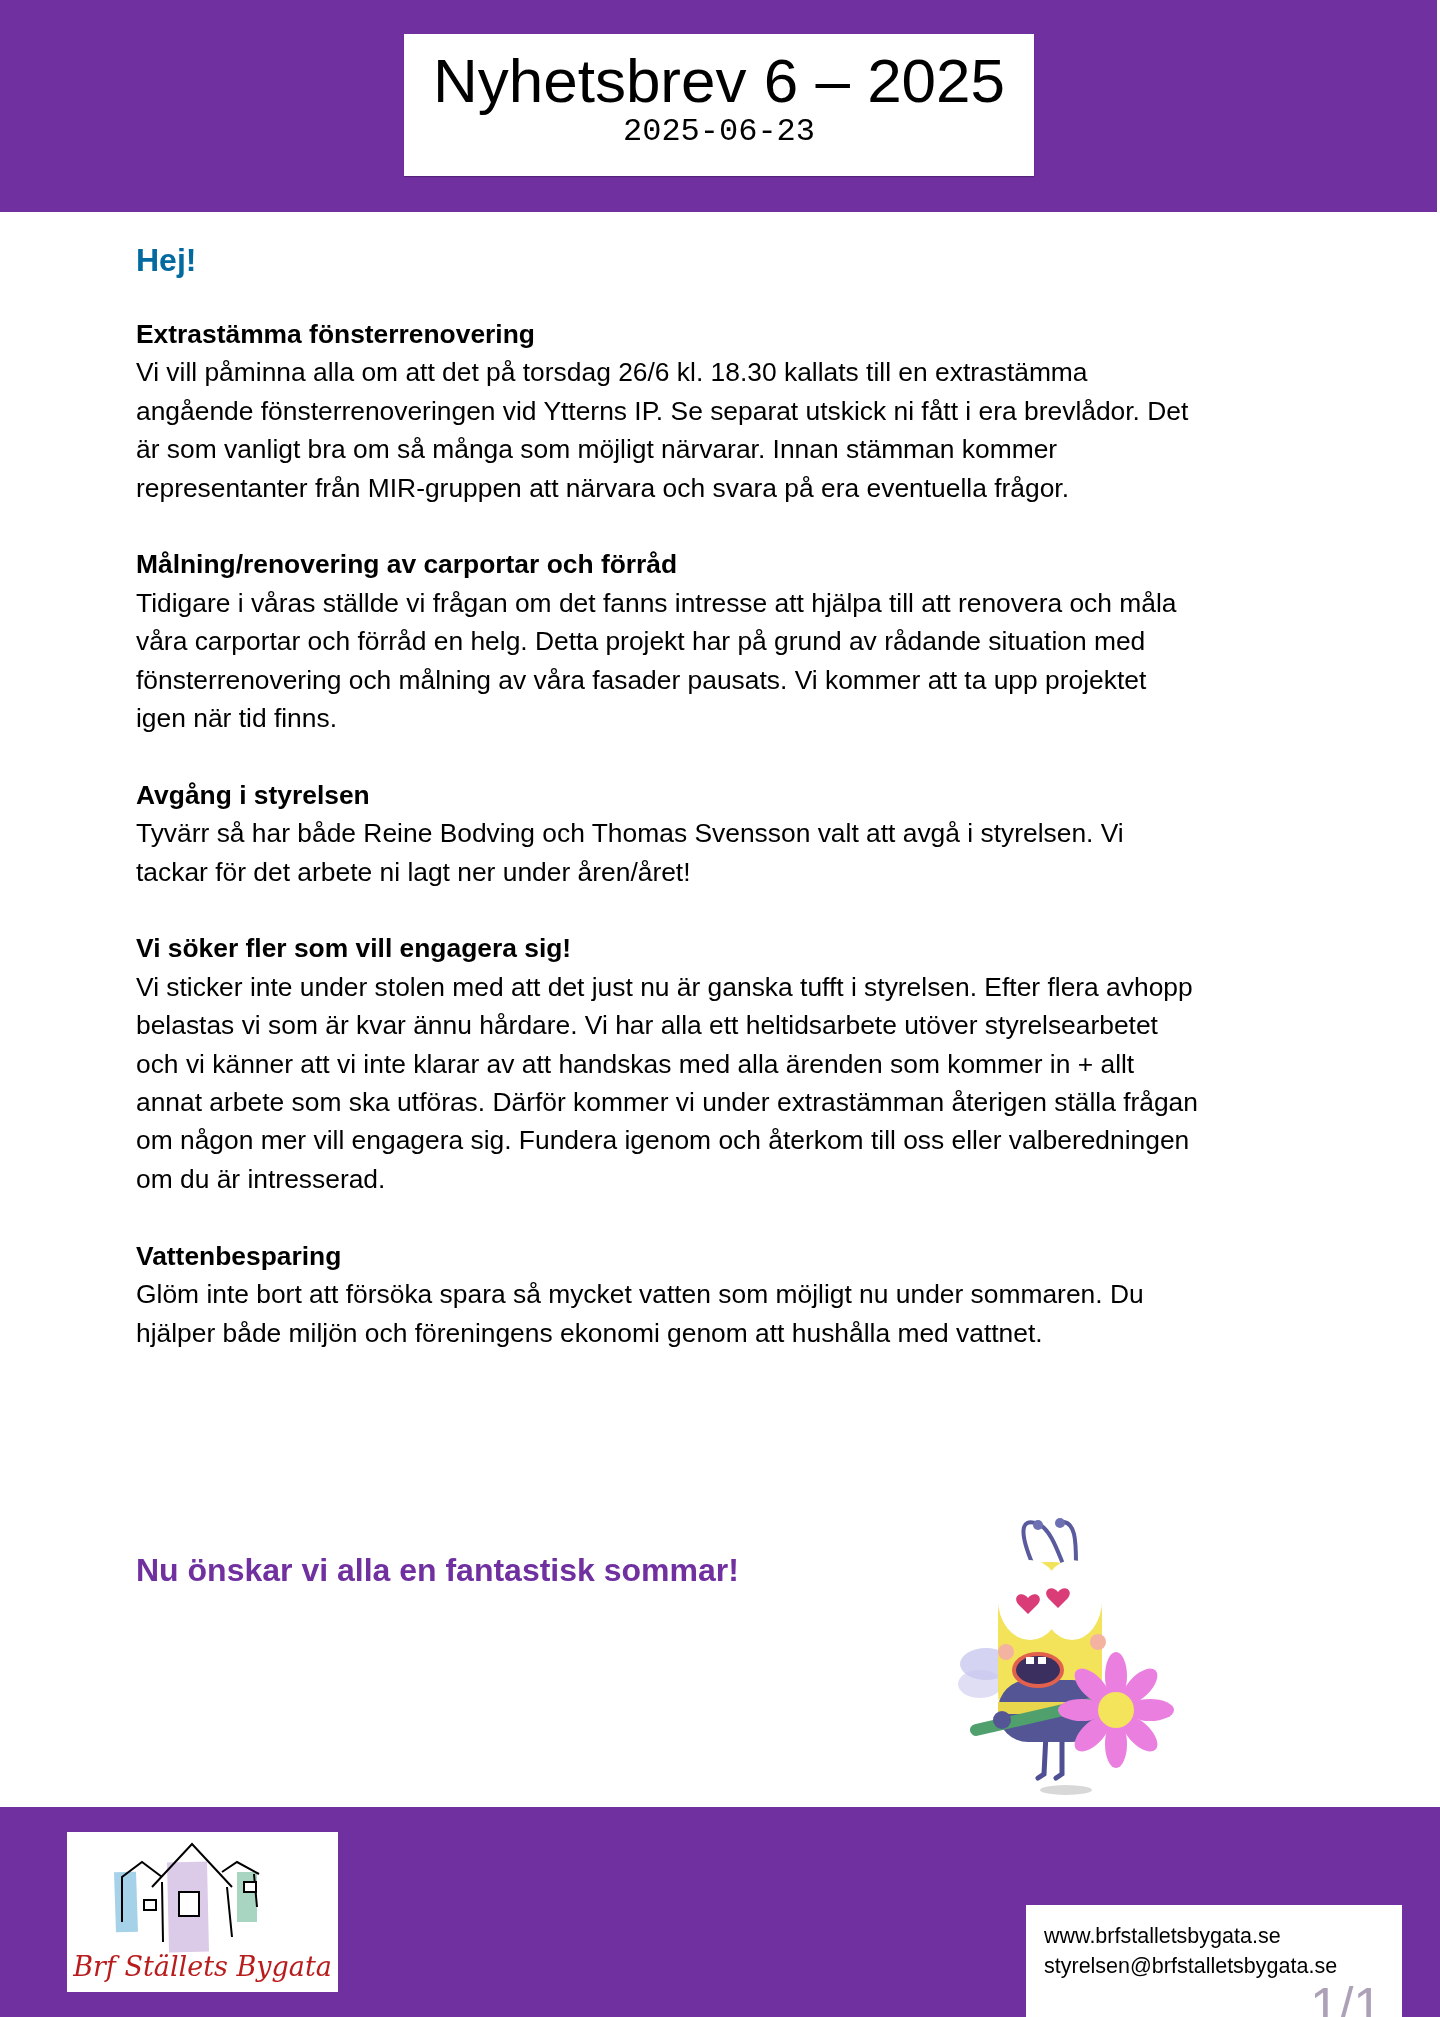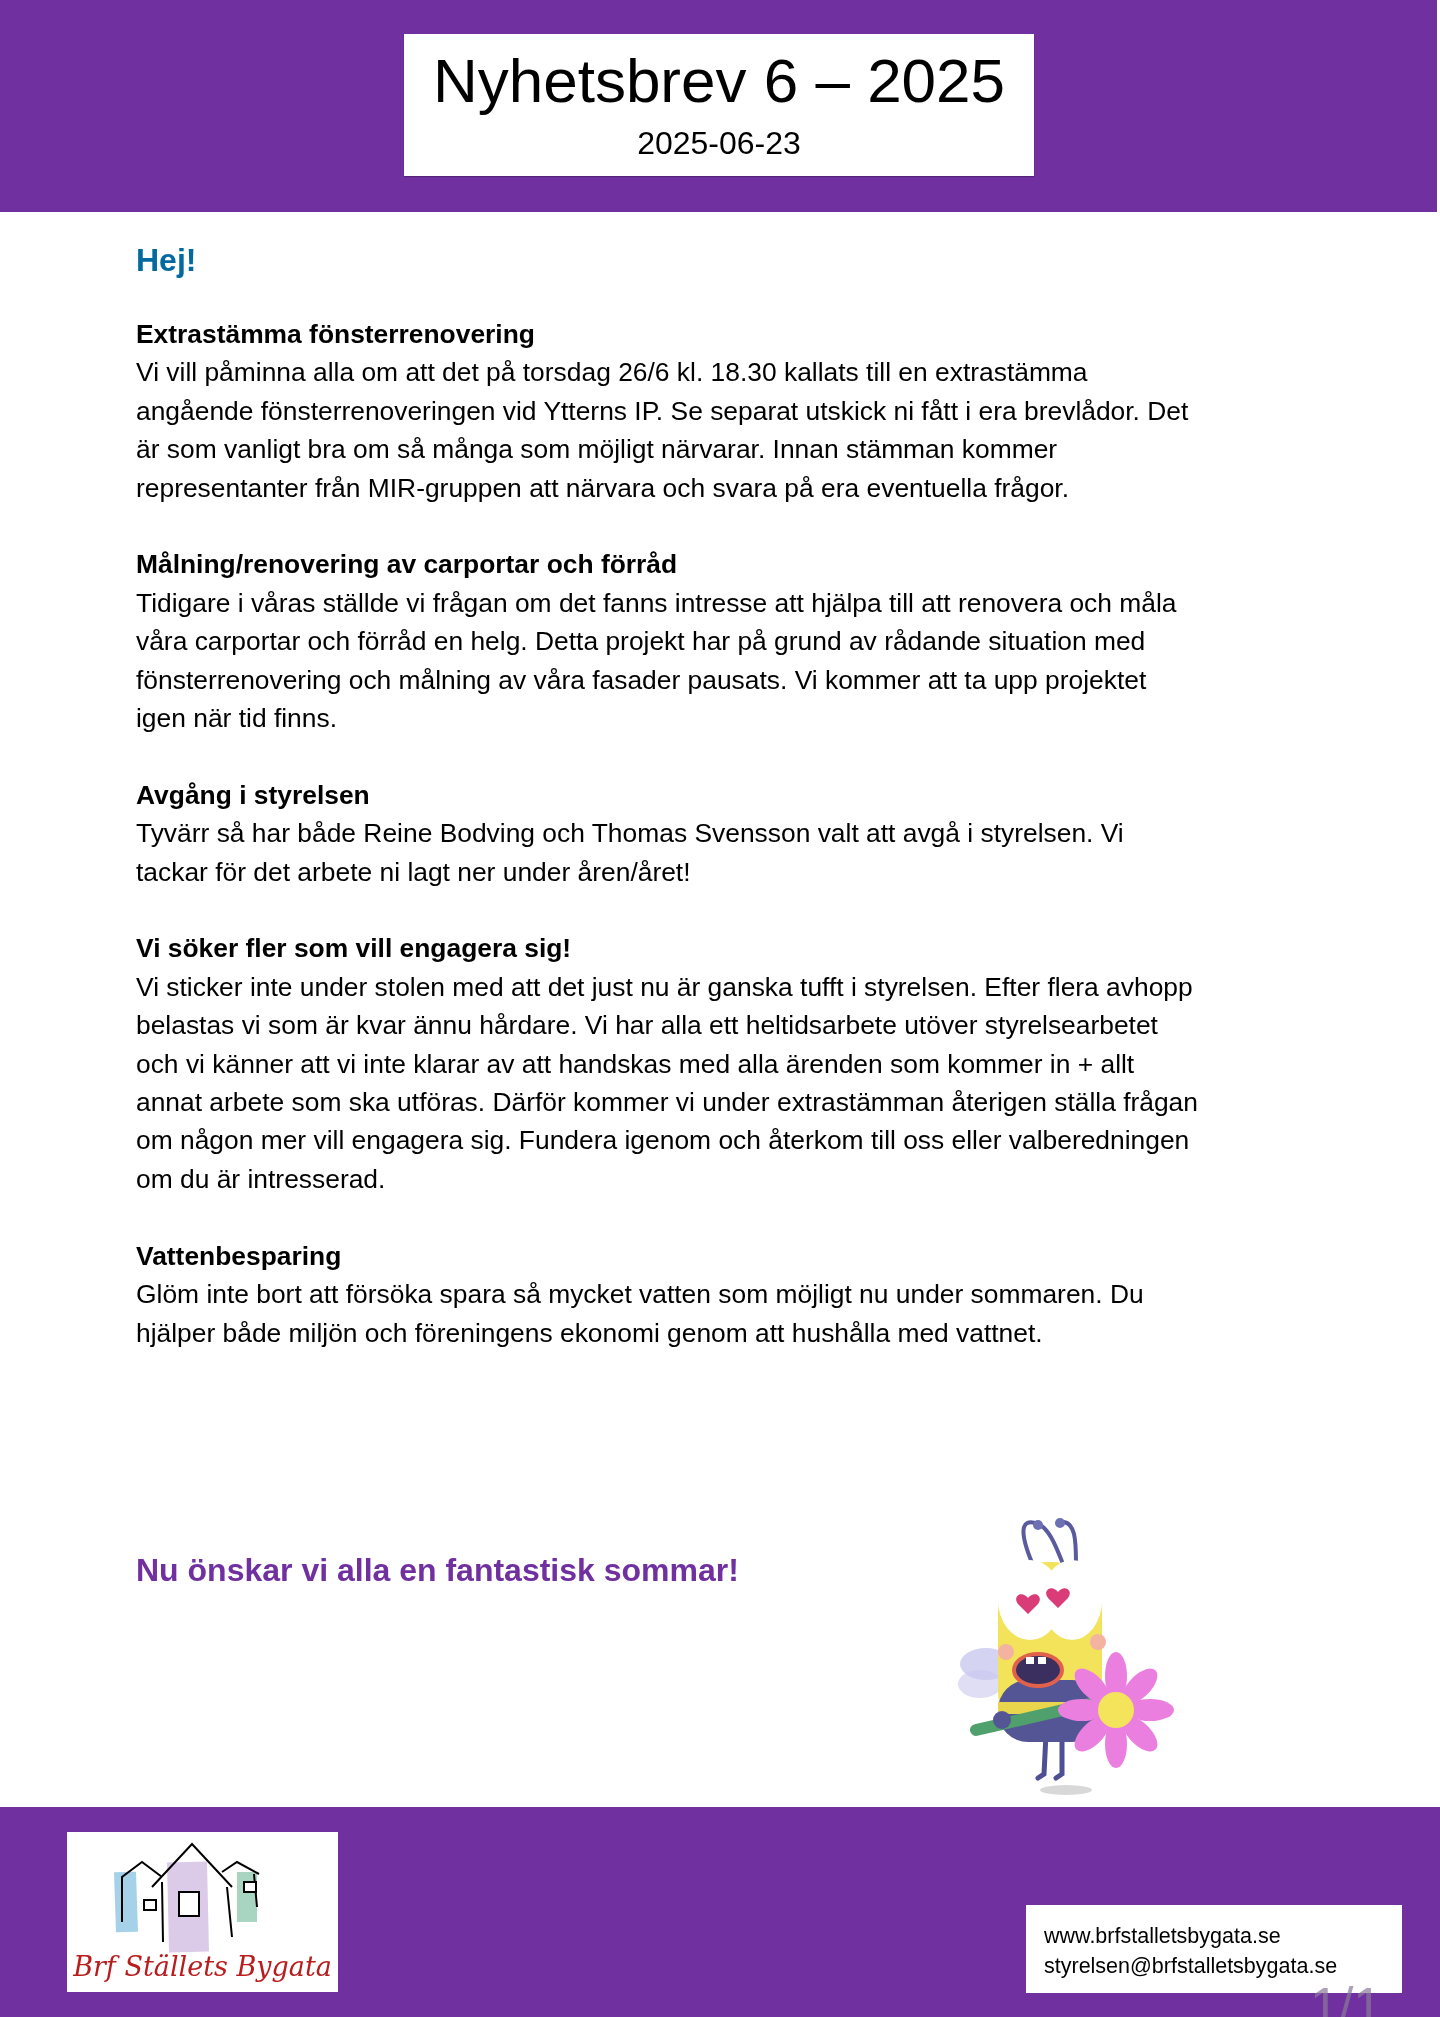--- a/index.html
+++ b/index.html
@@ -8,21 +8,21 @@
     background: #ffffff; font-family: "Liberation Sans", sans-serif; color: #000;
   }
   .header-band {
     position: absolute; left: 0; top: 0; width: 1437px; height: 212px; background: #7030A0;
   }
   .title-box {
     position: absolute; left: 404px; top: 34px; width: 630px; height: 142px; background: #fff;
     text-align: center; box-shadow: 0 1px 1px rgba(0,0,0,0.25);
   }
   .title-box .title { font-size: 62px; line-height: 62px; margin-top: 16px; letter-spacing: 0px; }
-  .title-box .date { font-size: 32px; line-height: 34px; margin-top: 14px; }
+  .title-box .date { font-size: 32px; line-height: 34px; margin-top: 3px; font-family: Liberation Mono, monospace; }
 
   .content { position: absolute; left: 136px; top: 240px; width: 1180px; }
   .greeting { color: #0369a1; font-weight: bold; font-size: 32px; line-height: 40px; margin: 0 0 35px 0; }
   .section { font-size: 26.4px; line-height: 38.4px; }
   .section h2 { font-size: 26.4px; font-weight: bold; margin: 0; line-height: 38.4px; }
   .section p { margin: 0; }
   .section + .section { margin-top: 38.4px; }
   .farewell {
     position: absolute; left: 136px; top: 1550px; color: #7030A0; font-weight: bold; font-size: 32px; line-height: 40px;
   }
@@ -33,21 +33,21 @@
   }
   .logo-box {
     position: absolute; left: 67px; top: 1832px; width: 271px; height: 160px; background: #fff;
   }
   .logo-box svg { position: absolute; left: 0; top: 0; }
   .logo-text {
     position: absolute; left: 0; width: 271px; bottom: 10px; text-align: center;
     font-family: "DejaVu Serif", serif; font-style: italic; font-size: 27px; color: #b91c1c;
   }
   .contact-box {
-    position: absolute; left: 1026px; top: 1905px; width: 376px; height: 88px; background: #fff;
+    position: absolute; left: 1026px; top: 1905px; width: 376px; height: 112px; background: #fff;
     padding: 16px 0 0 18px; box-sizing: border-box; font-size: 21.5px; line-height: 30px;
   }
   .page-marker {
     position: absolute; left: 1310px; top: 1980px; font-size: 52px; line-height: 52px;
     color: #8b7a9a; opacity: 0.7; font-family: "Liberation Sans", sans-serif;
   }
 </style>
 </head>
 <body>
 

